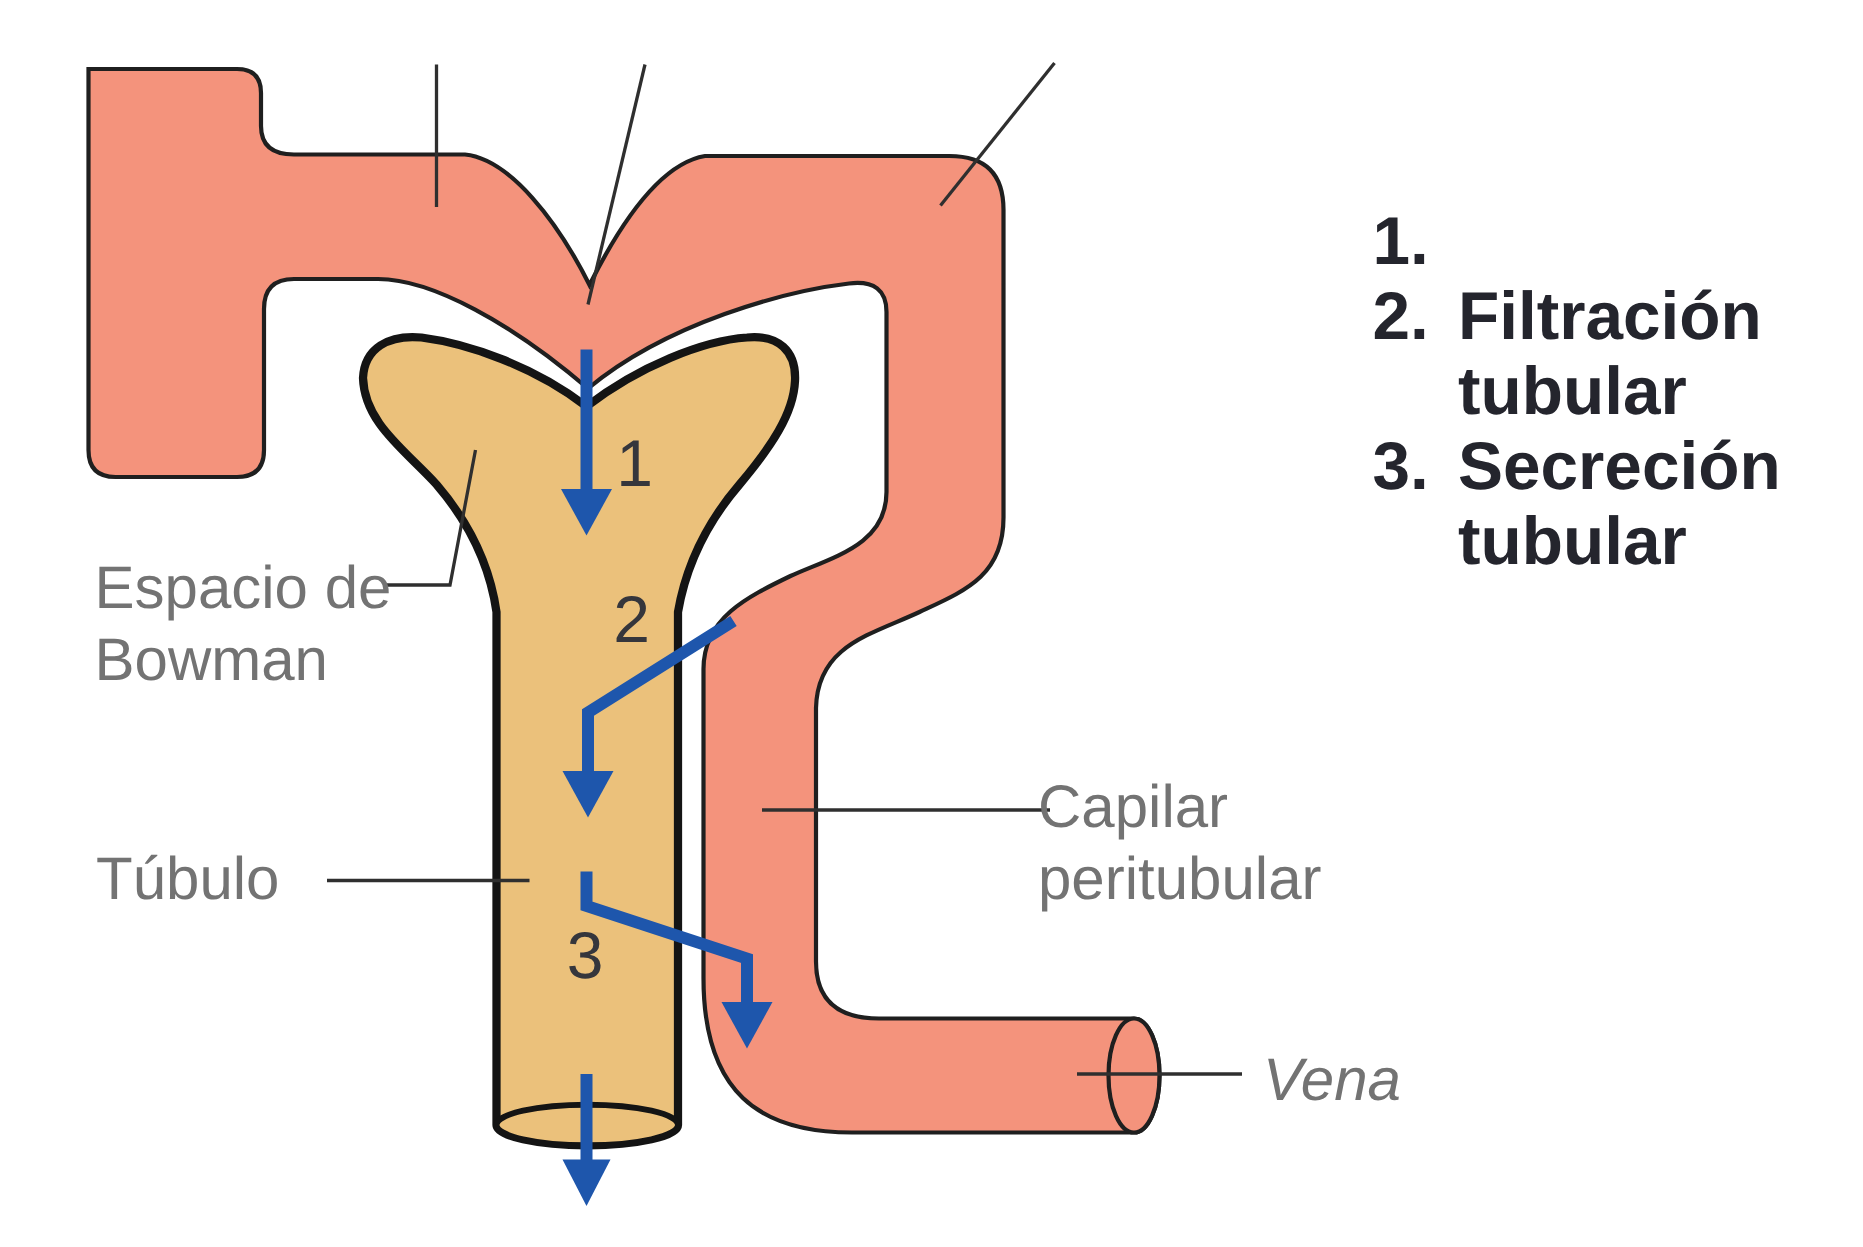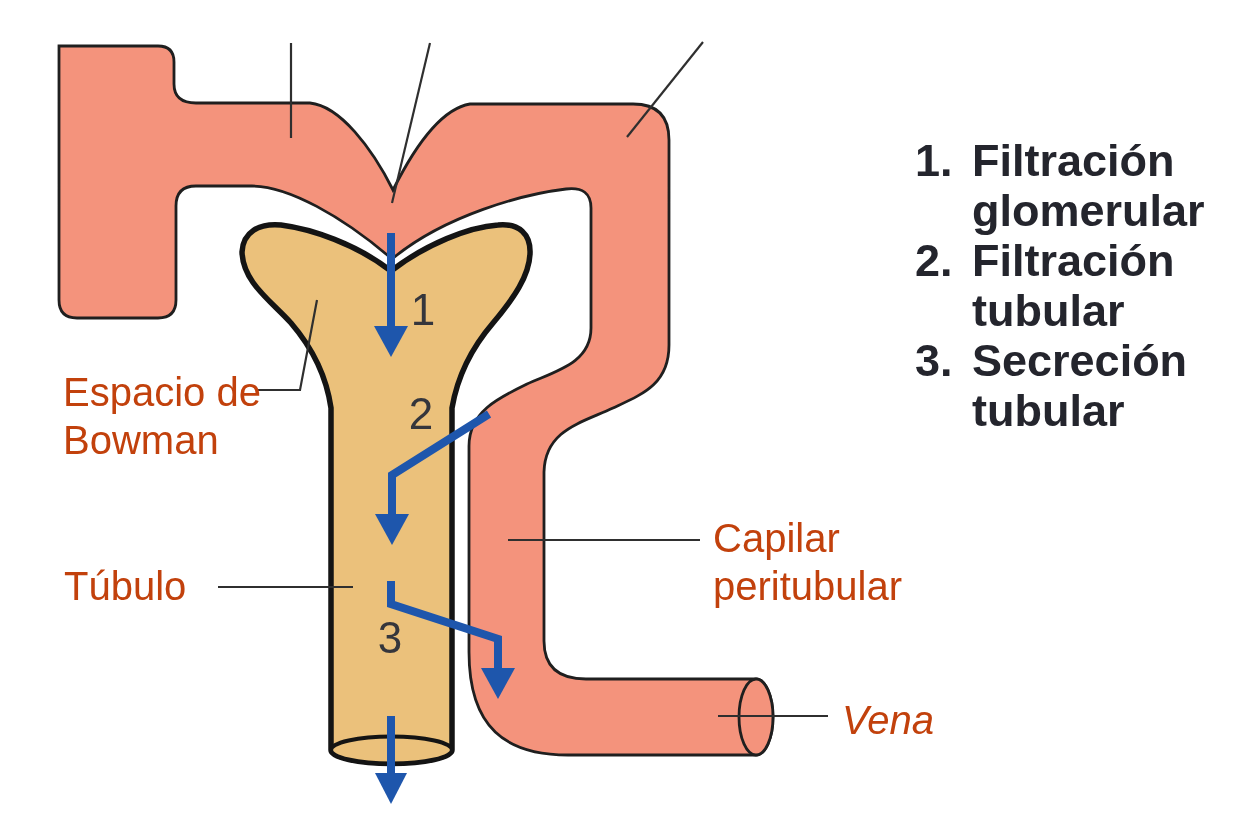--- a/index.html
+++ b/index.html
@@ -6,21 +6,21 @@
   #stage{
     position:relative;
     width:1242px;height:831px;
     overflow:hidden;
     background:#ffffff;
     font-family:"Liberation Sans", sans-serif;
   }
   #diagram-svg{position:absolute;left:0;top:0;}
   .lbl{
     position:absolute;
-    color:#c2410c;
+    color:#737373;
     font-size:40px;
     line-height:48px;
     letter-spacing:0px;
   }
   .num{
     position:absolute;
     color:#35363c;
     font-size:44px;
     line-height:44px;
     text-align:center;
@@ -108,27 +108,26 @@
       <polygon points="375,773 407,773 391,804" fill="#1E56AC"></polygon>
     </g>
   </svg>
 
   <div class="num" style="left:406px;top:288px;width:34px;">1</div>
   <div class="num" style="left:404px;top:392px;width:34px;">2</div>
   <div class="num" style="left:373px;top:616px;width:34px;">3</div>
 
   <div class="lbl" style="left:63px;top:368px;width:215px;">Espacio de Bowman</div>
   <div class="lbl" style="left:64px;top:562px;width:200px;">Túbulo</div>
-  <div class="lbl" style="left:713px;top:514px;width:240px;">Capilar peritubular</div>
+  <div class="lbl" style="left:692px;top:514px;width:240px;">Capilar peritubular</div>
   <div class="lbl" style="left:842px;top:696px;width:160px;font-style:italic;">Vena</div>
 
   <div id="legend">
     <div class="legend-item">
       <span class="legend-num">1.</span>
-      <span class="legend-text">Filtración glomerular</span>
     </div>
     <div class="legend-item">
       <span class="legend-num">2.</span>
       <span class="legend-text">Filtración tubular</span>
     </div>
     <div class="legend-item">
       <span class="legend-num">3.</span>
       <span class="legend-text">Secreción tubular</span>
     </div>
   </div>

